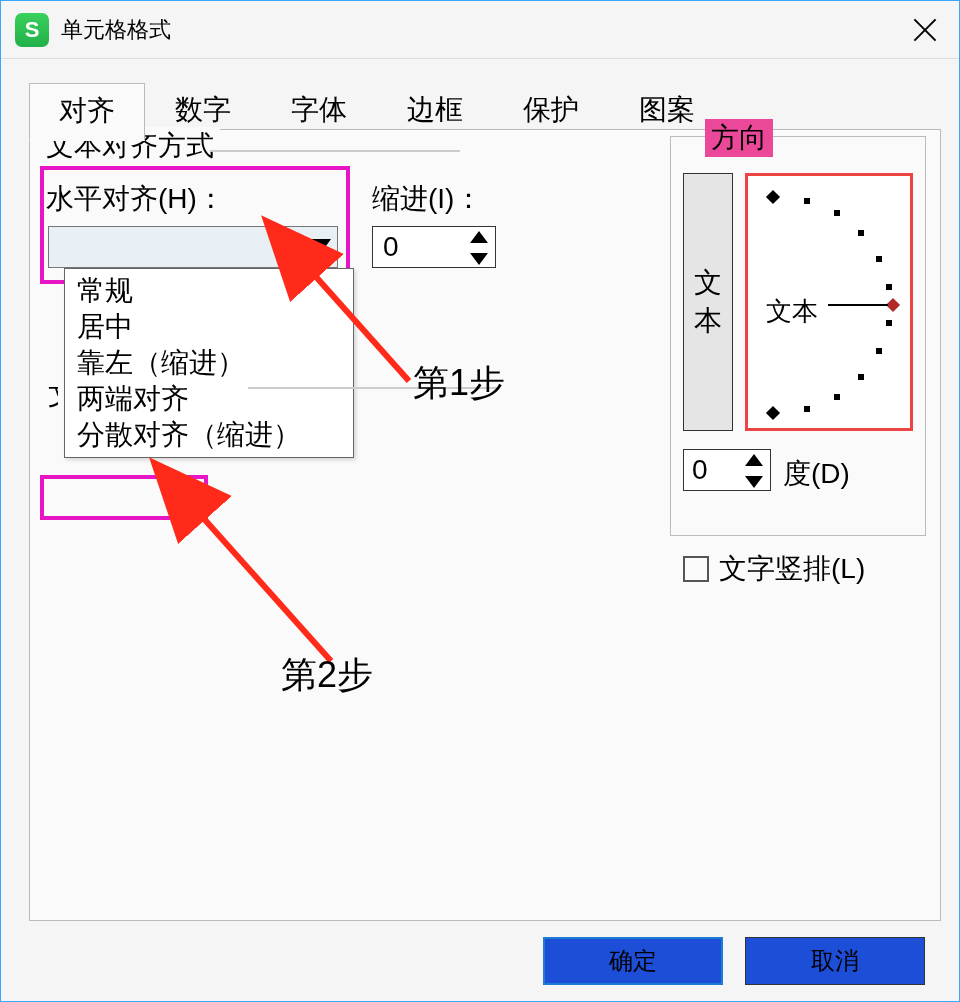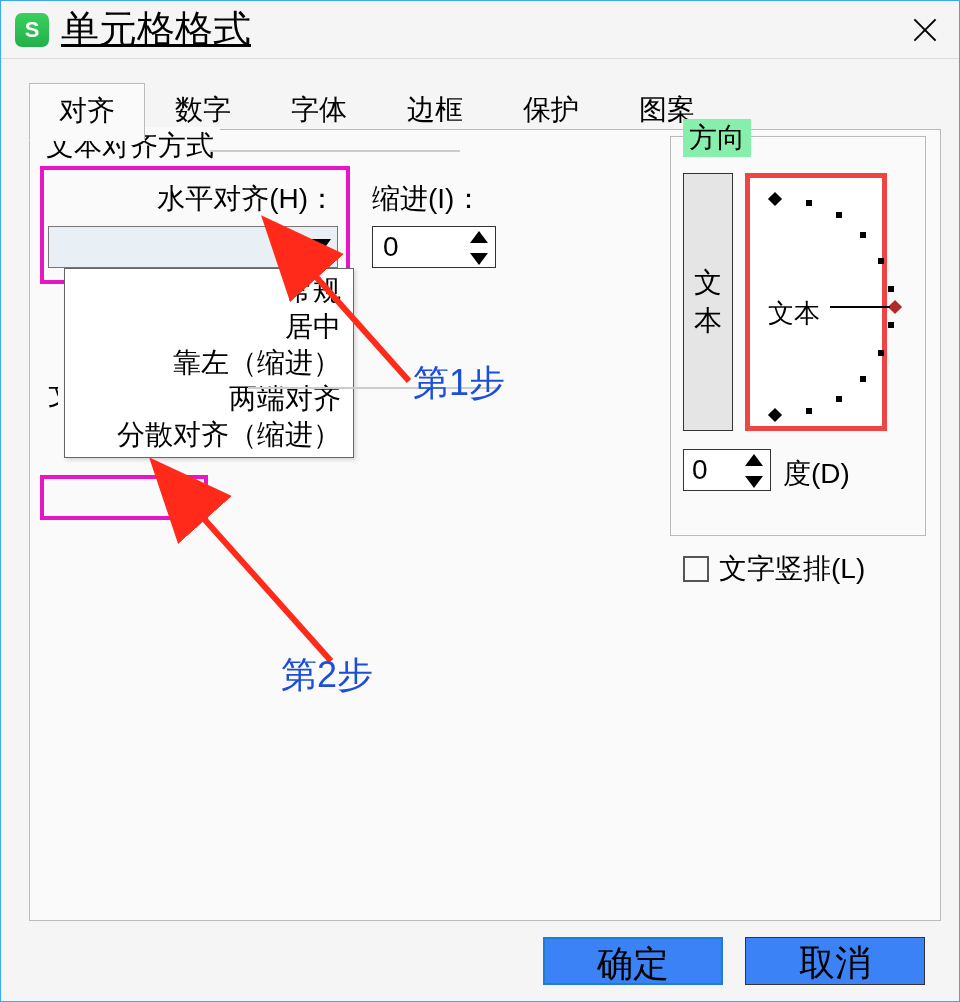--- a/index.html
+++ b/index.html
@@ -28,21 +28,21 @@
     background: linear-gradient(#3ad05c,#22b04a);
     border-radius: 7px;
     position: relative;
     margin-right: 12px;
   }
   .app-icon::before {
     content:"S";
     font: 700 22px/34px Arial,sans-serif;
     color:#fff; position:absolute; left:0; right:0; text-align:center;
   }
-  .title { font-size: 38px; text-decoration: underline; }
+  .title { font-size: 22px; }
   .close-x {
     margin-left: auto;
     width: 40px; height: 40px;
     position: relative;
     cursor: pointer;
   }
   .close-x::before, .close-x::after {
     content:""; position:absolute; left:5px; top:19px;
     width:30px; height:2px; background:#000;
   }
@@ -65,21 +65,20 @@
     border-bottom: 1px solid #fafafa;
     background: #fafafa;
     position: relative;
     z-index: 2;
   }
   .panel {
     position:absolute;
     left:28px; right:18px; top:128px; bottom:80px;
     border:1px solid #bbb;
     background:#fafafa;
-    text-align:right;
   }
 
   .align-area { position: relative; padding: 14px 18px; font-size: 28px; }
   .group-label {
     background:#fafafa; padding: 0 6px; position: absolute; top:-3px; left: 10px;
   }
   .group-line {
     position:absolute; left:180px; top:20px; width:250px; height:2px; background:#ccc;
   }
   .halign-label {
@@ -131,49 +130,49 @@
   .text-control-line {
     position:absolute; left:218px; top:257px; width:250px; height:2px; background:#ccc;
   }
 
   .orient-group {
     position:absolute; left:640px; top:6px;
     width:256px; height:400px;
     border:1px solid #bbb;
     background:#fafafa;
   }
-  .orient-label { position:absolute; top:-18px; left:12px; background:#86efac; padding:0 6px; }
+  .orient-label { position:absolute; top:-18px; left:34px; background:#ec4899; padding:0 6px; }
   .orient-vbox {
     position:absolute; left:12px; top:36px;
     width:50px; height:258px; border:1px solid #333; background:#e5e5e5;
     display:flex; flex-direction:column; align-items:center; justify-content:center; font-size:28px;
   }
   .orient-dial {
     position:absolute; left:74px; top:36px;
-    width:142px; height:258px; border:5px solid #ef4444; background:#fff;
+    width:168px; height:258px; border:3px solid #ef4444; background:#fff;
   }
   .deg-box {
     position:absolute; left:12px; top:312px; width:88px; height:42px;
     border:1px solid #333; background:#fff; padding-left:8px; display:flex; align-items:center;
   }
   .deg-label { position:absolute; left:112px; top:318px; }
   .vert-check {
     position:absolute; left:12px; top:366px; display:flex; align-items:center;margin-top:47px;
   }
   .chk { width:26px; height:26px; border:2px solid #555; margin-right:10px; }
 
   .ok-btn,.cancel-btn {
     position:absolute; bottom:16px;
     width:180px; height:48px; border:1px solid #333;
-    background:#3b82f6; font-size:36px; cursor:pointer;
+    background:#1d4ed8; font-size:24px; cursor:pointer;
   }
   .ok-btn { right:236px; border:2px solid #1d7dd4; }
   .cancel-btn { right:34px; }
 
-  .annot { position:absolute; color:#1d4ed8; font-size:36px; font-weight:500; pointer-events:none;}
+  .annot { position:absolute; color:#000000; font-size:36px; font-weight:500; pointer-events:none;}
   .dial-text { position:absolute; left:18px; top:118px; font-size:26px; }
 </style>
 </head>
 <body>
 
 <div class="titlebar">
   <div class="app-icon"></div>
   <div class="title">单元格格式</div>
   <div class="close-x"></div>
 </div>

